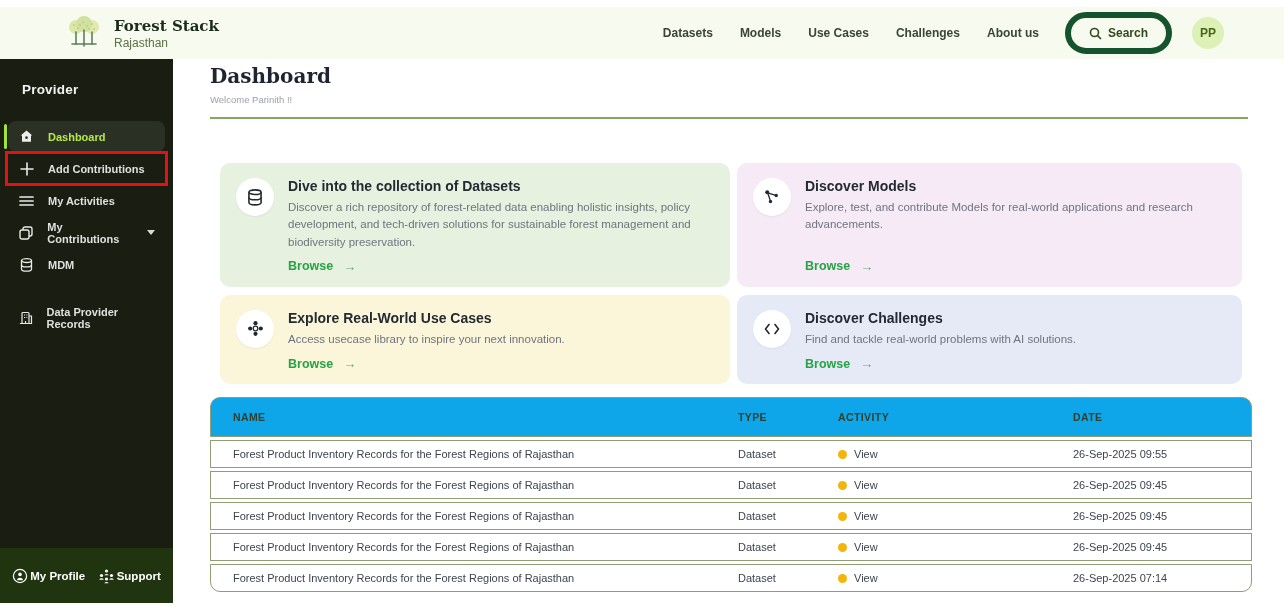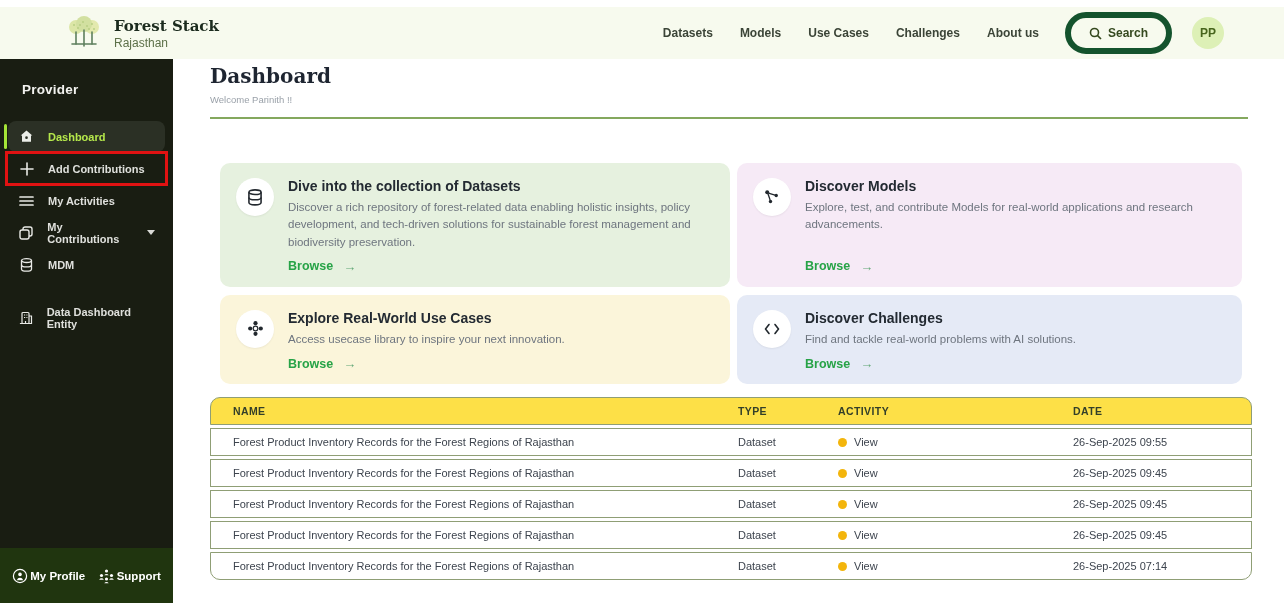--- a/index.html
+++ b/index.html
@@ -60,21 +60,21 @@
   .card-desc { margin-top:5px; font-size:11.5px; line-height:1.5; color:#6e757f; max-width:480px; }
   .browse { margin-top:auto; padding-top:8px; display:flex; align-items:center; gap:10px;
             font-size:12.5px; font-weight:bold; color:#27a347; cursor:pointer; }
   .browse .arrow { color:#63a877; font-weight:normal; font-size:13px; }
 
   
   .activity-table { margin-top:13px; width:1042px; display:flex; flex-direction:column; gap:3px; }
   .t-row { display:grid; grid-template-columns:505px 100px 235px 1fr; align-items:center;
            padding-left:22px; border:1px solid #8f9e75; background:#fff; height:28px;
            font-size:11px; color:#3d444e; }
-  .t-row.t-head { background:#fde047; height:28px; font-size:10.5px; font-weight:bold; color:#333f29;
+  .t-row.t-head { background:#0ea5e9; height:40px; font-size:10.5px; font-weight:bold; color:#333f29;
                   letter-spacing:.4px; border-radius:10px 10px 0 0; }
   .t-row.t-last { border-radius:0 0 10px 10px; }
   .activity-cell { display:flex; align-items:center; gap:7px;text-align:right; }
   .dot { width:9px; height:9px; border-radius:50%; background:#f3b50c; }
 
   svg { display:block; }
 </style>
 </head>
 <body>
 
@@ -194,21 +194,21 @@
         <svg width="14" height="14" viewBox="0 0 14 14" fill="none" stroke="#e9eae6" stroke-width="1.2">
           <rect x="3" y="1.5" width="7" height="11" rx="1"></rect>
           <path d="M10 5h2.5v7.5H1.5V13"></path>
           <line x1="5" y1="4" x2="6.2" y2="4"></line>
             <line x1="7.4" y1="4" x2="8.4" y2="4"></line>
           <line x1="5" y1="6.5" x2="6.2" y2="6.5"></line>
             <line x1="7.4" y1="6.5" x2="8.4" y2="6.5"></line>
           <line x1="6.5" y1="10" x2="6.5" y2="12.5"></line>
         </svg>
       </span>
-      <span>Data Dashboard Entity</span>
+      <span>Data Provider Records</span>
     </div>
   </div>
 
   <div class="sidebar-footer">
     <div class="foot-item">
       <span>
         <svg width="16" height="16" viewBox="0 0 16 16" fill="none" stroke="#fff" stroke-width="1.2">
           <circle cx="8" cy="8" r="6.6"></circle>
           <circle cx="8" cy="6.4" r="1.8" fill="#fff" stroke="none"></circle>
           <path d="M4.8 12.2c.6-1.7 1.8-2.5 3.2-2.5s2.6.8 3.2 2.5" fill="#fff" stroke="none"></path>

